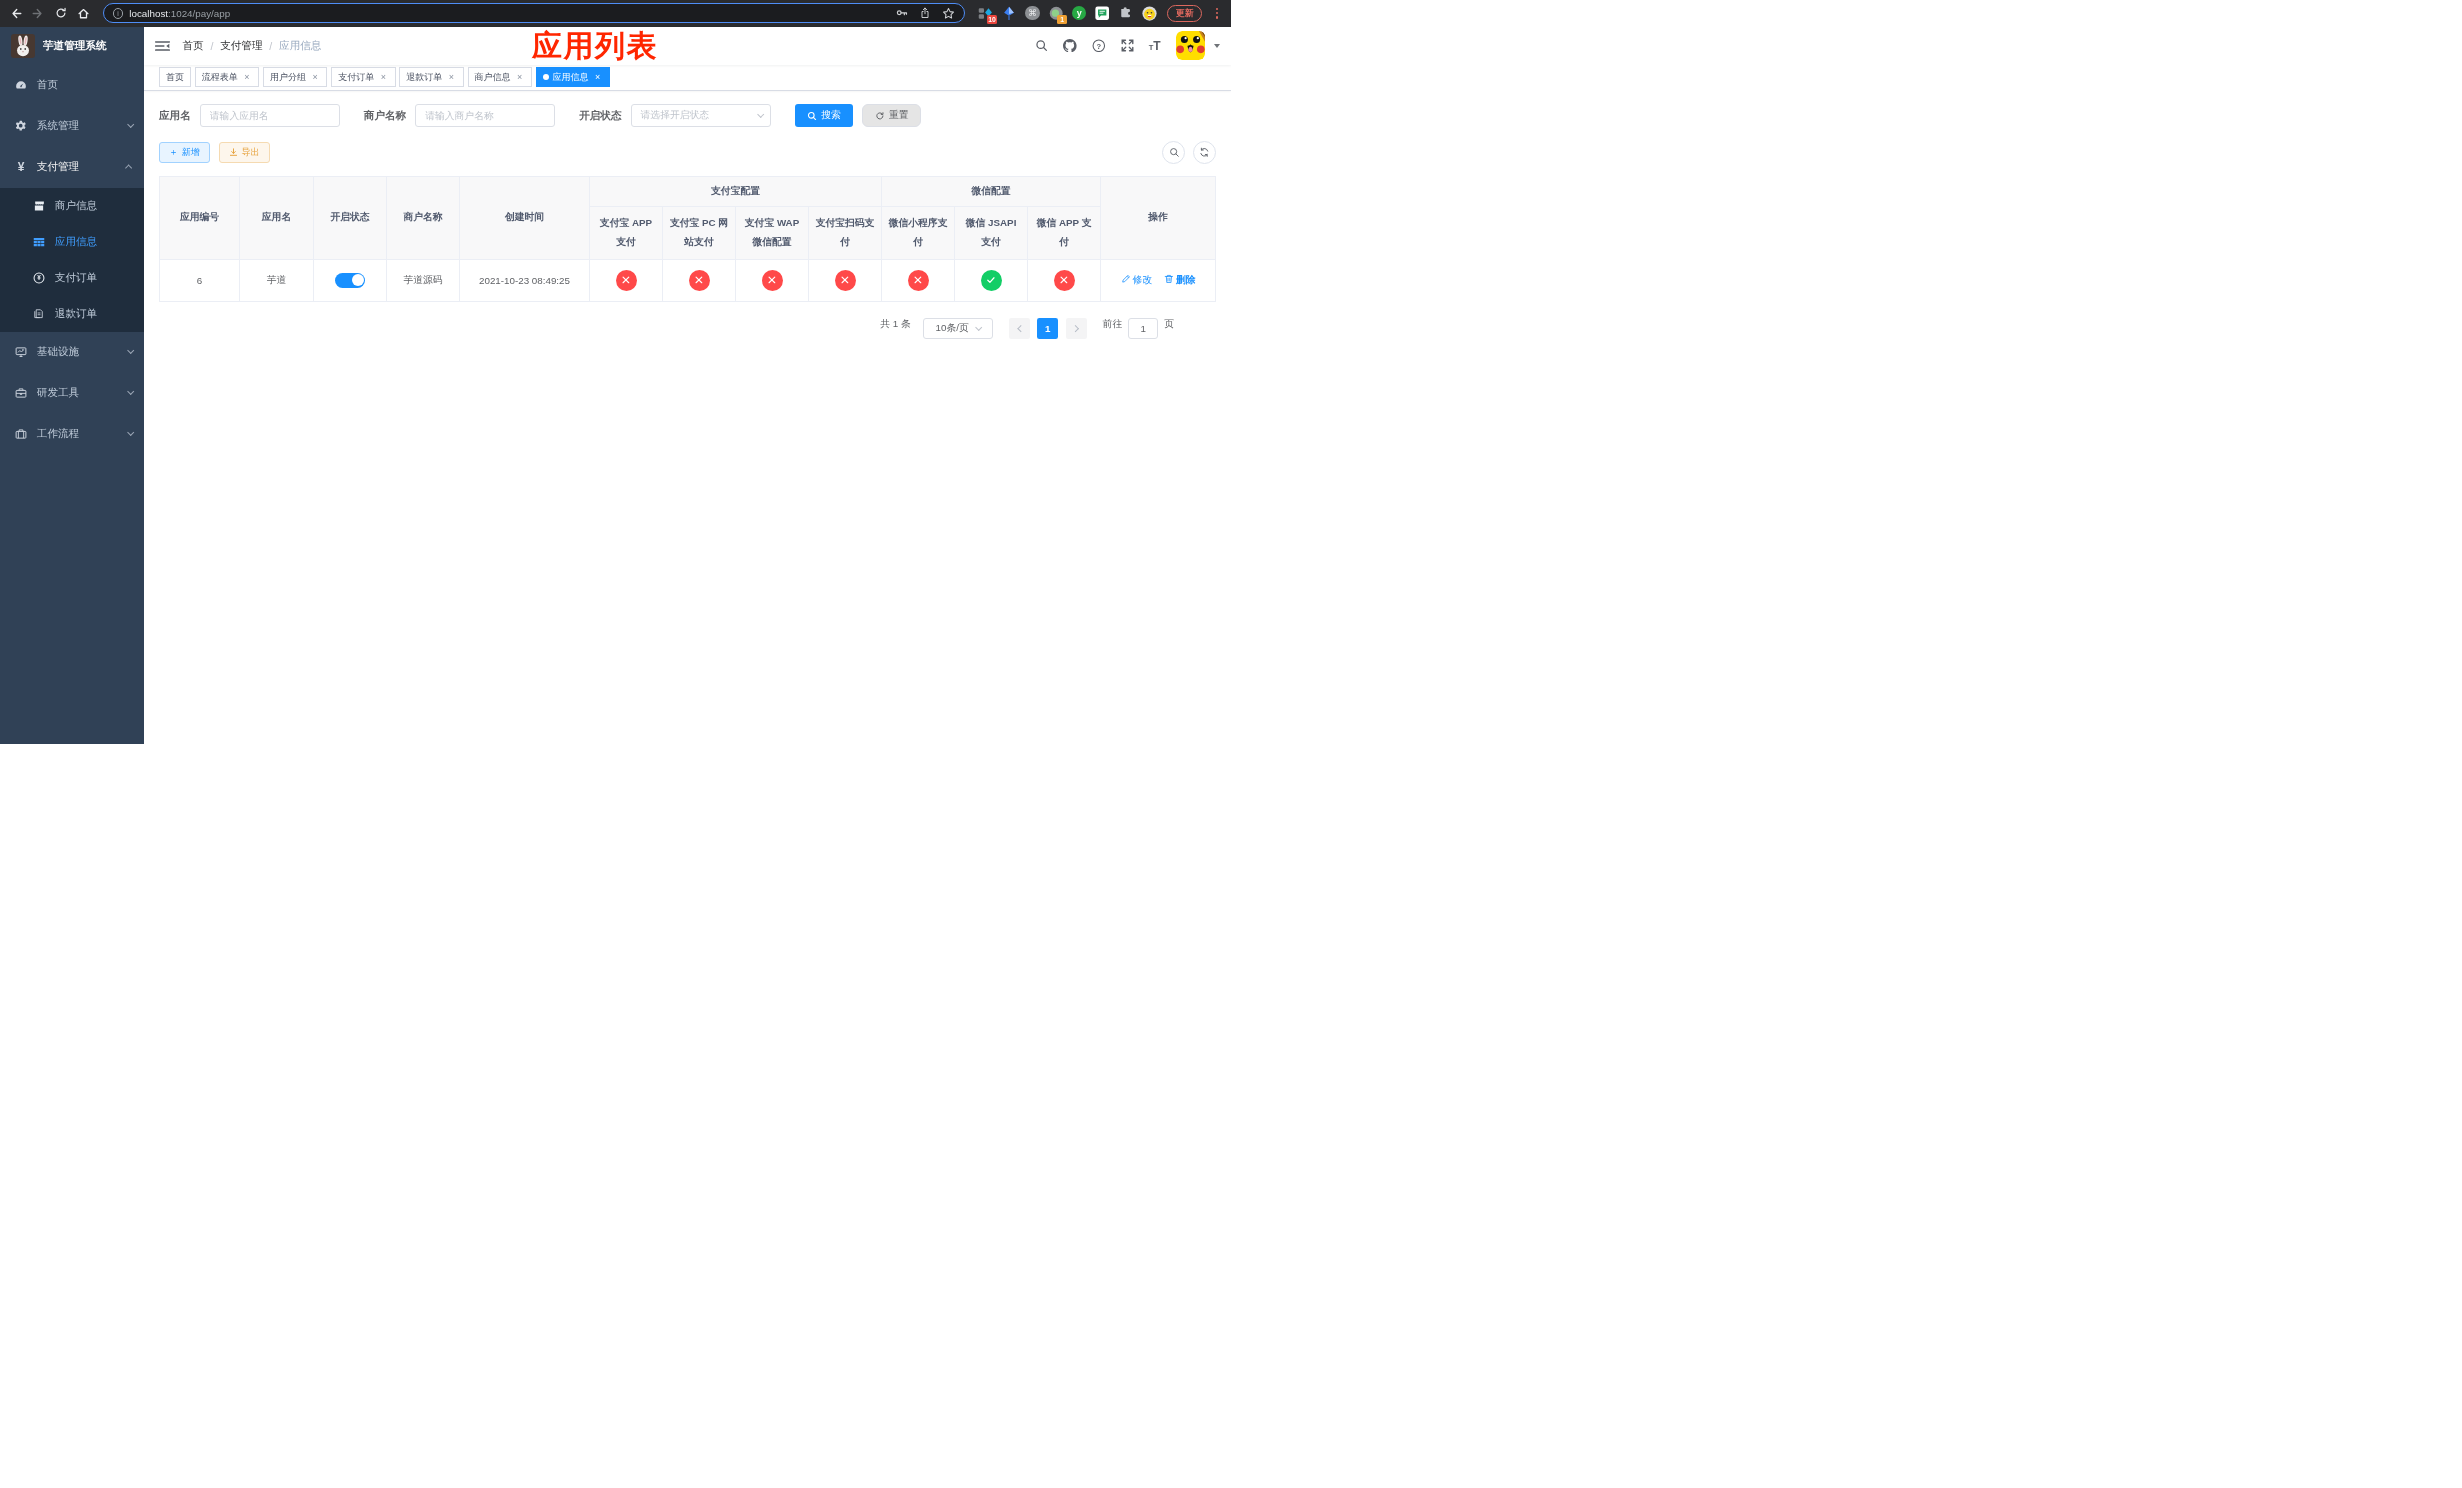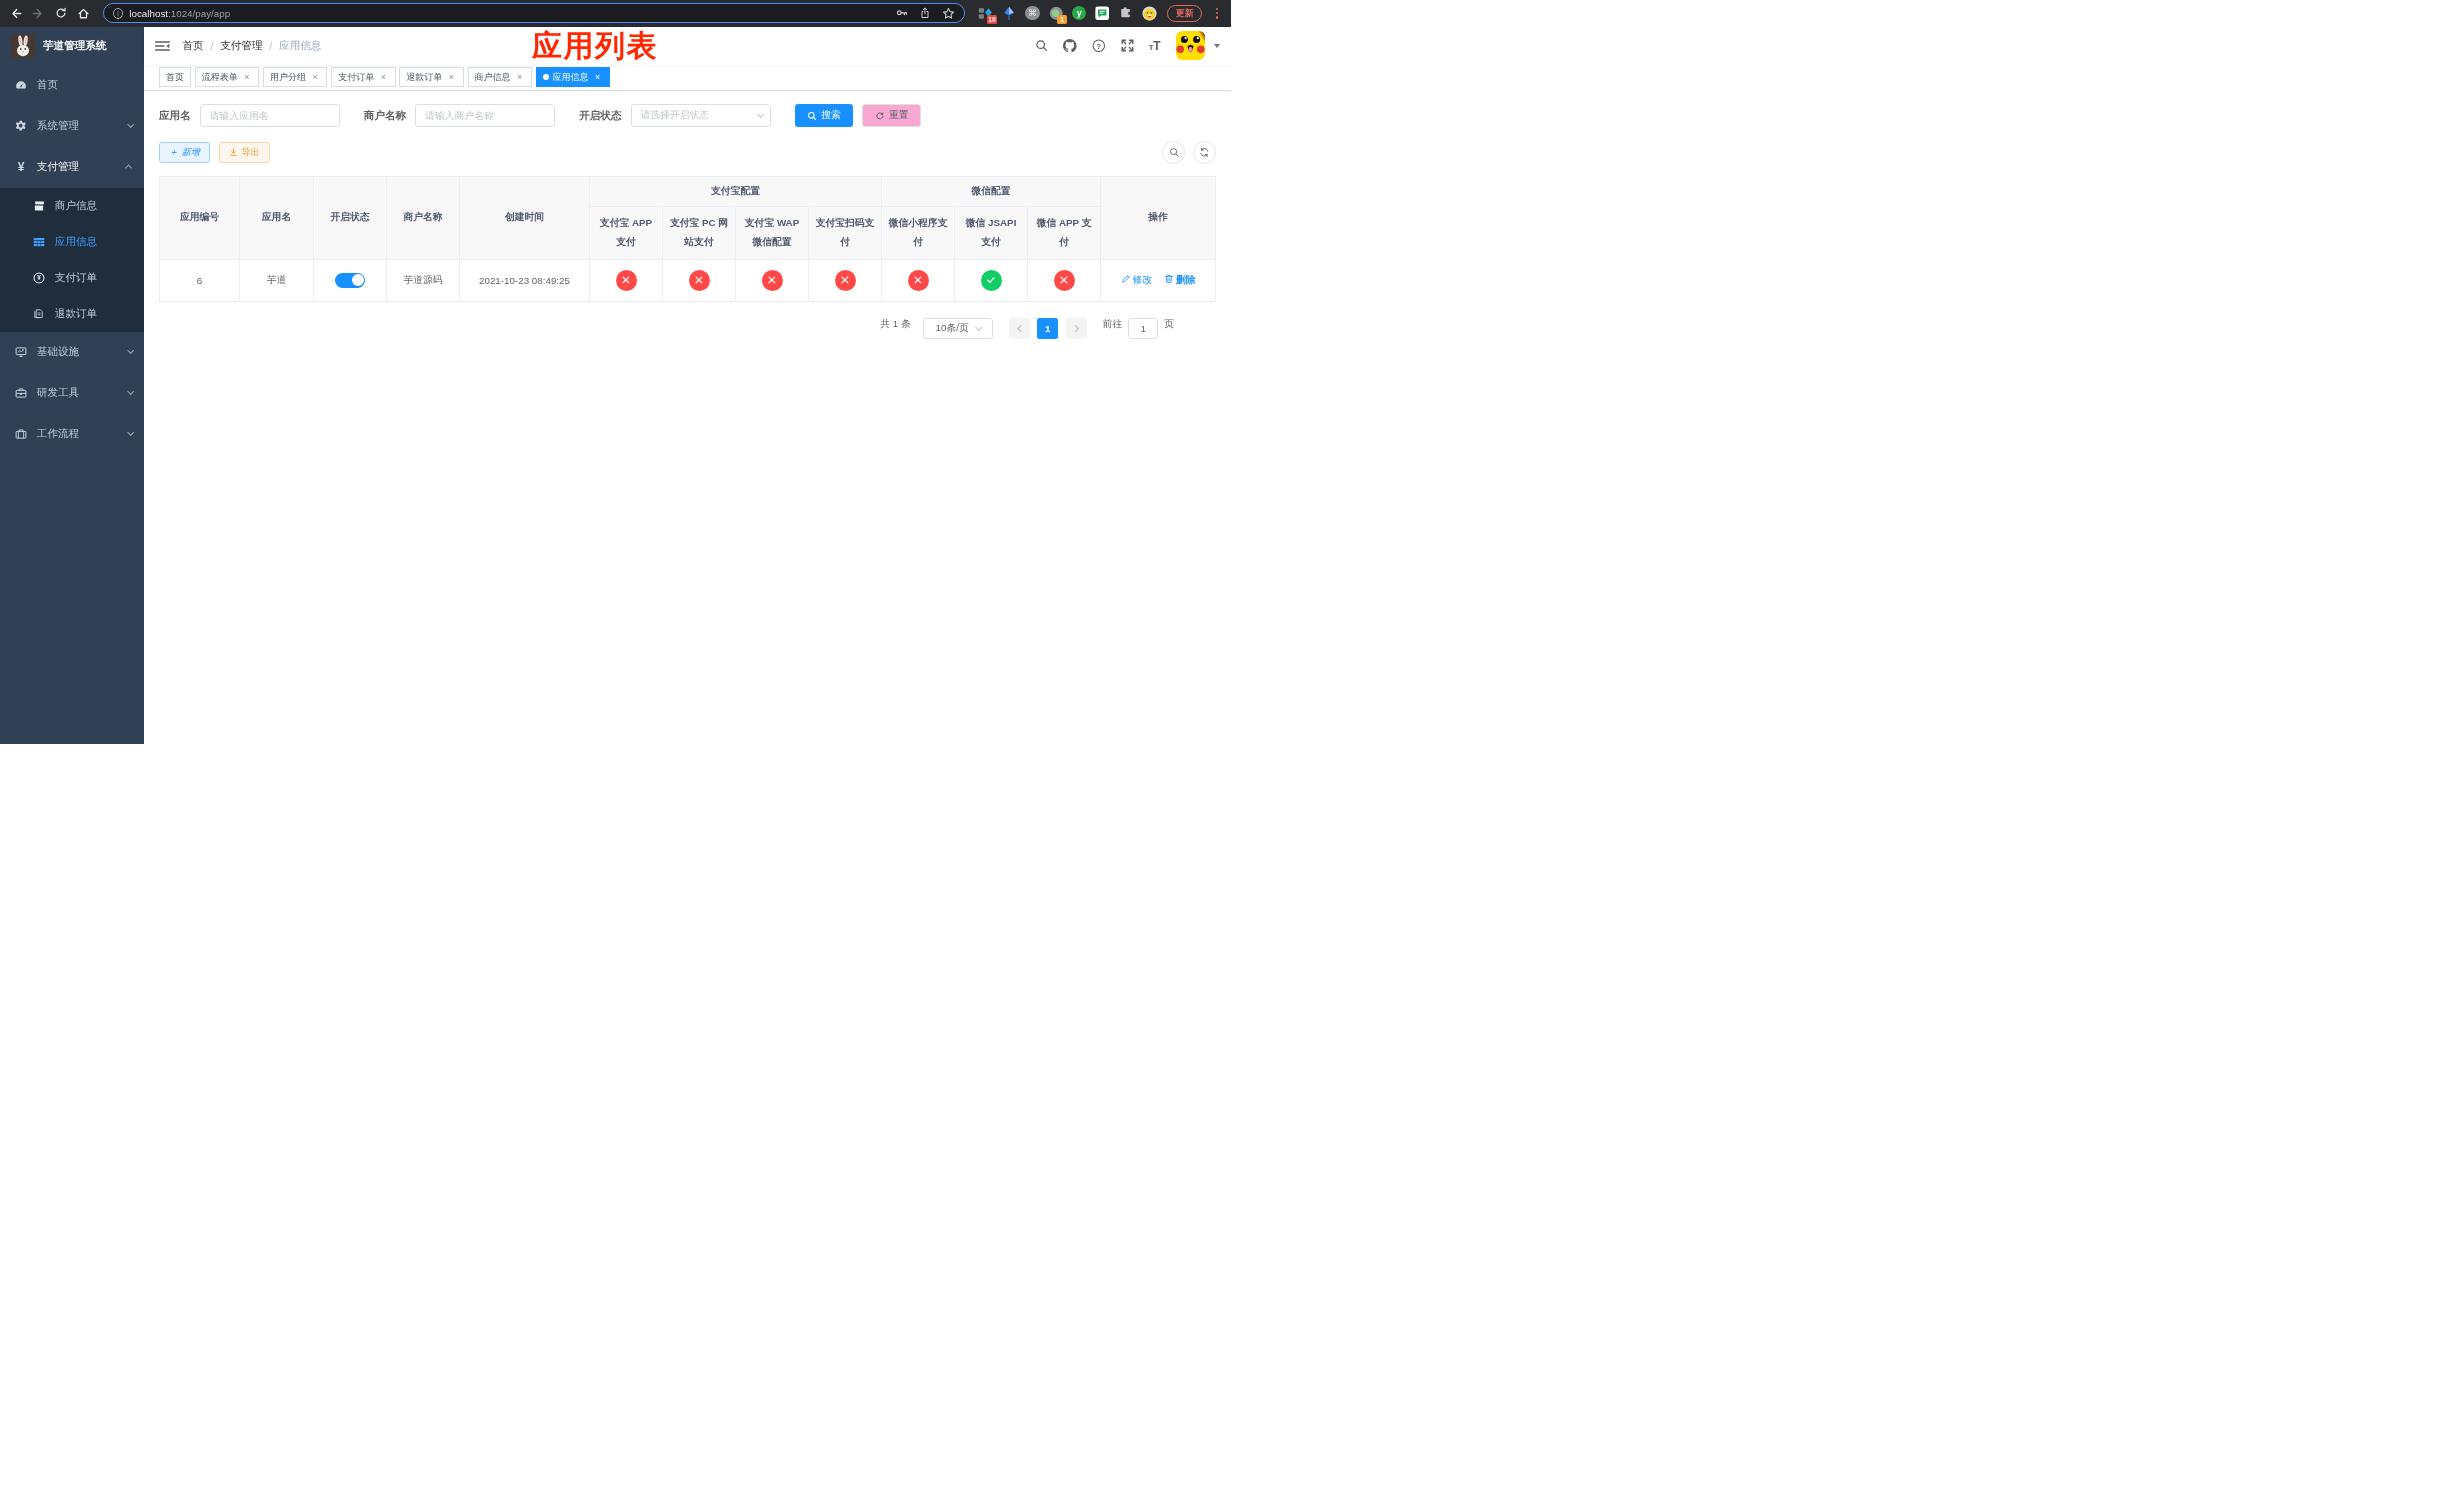--- a/index.html
+++ b/index.html
@@ -98,25 +98,25 @@
     font-size:9.8px; color:#606266; outline:none; font-family:inherit; background:#fff; }
   .text-input::placeholder { color:#bfc4cc; }
   .select-box { width:140px; height:23px; border:0.8px solid #dcdfe6; border-radius:3px; padding:0 7.6px 0 9px;
     display:flex; align-items:center; font-size:9.8px; color:#bfc4cc; cursor:pointer; background:#fff; }
   .select-box .sel-text { flex:1 1 auto; }
   .sel-caret { width:5.3px; height:5.3px; border-right:1.1px solid #c0c4cc; border-bottom:1.1px solid #c0c4cc;
     transform:rotate(45deg) translateY(-1.5px); }
   .btn { height:23px; border-radius:3px; font-size:9.8px; display:inline-flex; align-items:center;
     padding:0 11.4px; gap:4.5px; cursor:pointer; border:0.8px solid transparent; white-space:nowrap; }
   .btn-primary { background:#1890ff; color:#fff; margin-left:24px; }
-  .btn-reset { background:#f9a8d4; border-color:#dcdfe6; color:#606266; margin-left:9px; }
+  .btn-reset { background:#e5e5e5; border-color:#dcdfe6; color:#606266; margin-left:9px;border-radius:6px; }
 
   .toolbar { margin-top:13.6px; display:flex; align-items:center; }
   .btn-mini { height:21px; font-size:9px; padding:0 9px; gap:3.8px; }
-  .btn-add { background:#e8f4ff; border-color:#a1d2ff; color:#1890ff;font-style:italic; }
+  .btn-add { background:#e8f4ff; border-color:#a1d2ff; color:#1890ff; }
   .btn-export { background:#fdf6ec; border-color:#f5dab1; color:#e6a23c; margin-left:9px; }
   .plus-glyph::before { content:'＋'; font-size:9px; }
   .tool-circles { margin-left:auto; display:flex; gap:7.6px; }
   .circle-btn { width:23px; height:23px; border-radius:50%; border:0.8px solid #dfe4ed; background:#fff;
     display:flex; align-items:center; justify-content:center; color:#5a5e66; cursor:pointer; }
 
   
   table.grid { margin-top:12px; width:100%; border-collapse:collapse; table-layout:fixed; font-size:9.8px; }
   table.grid th, table.grid td { border:0.8px solid #ebeef5; text-align:center; }
   table.grid th { background:#f8f8f9; color:#515a6e; font-weight:bold; padding:3px 4.5px; line-height:1.9; }

